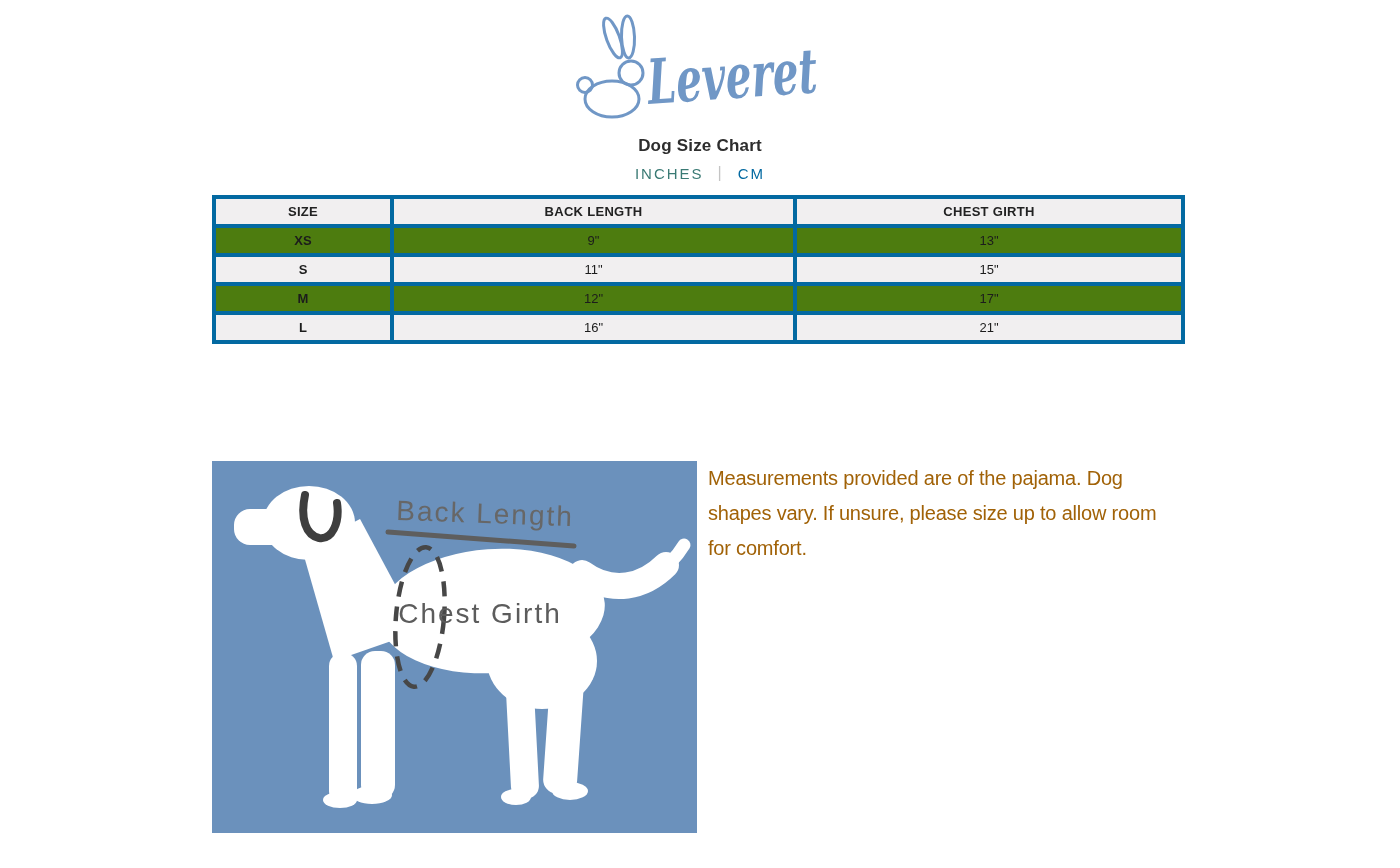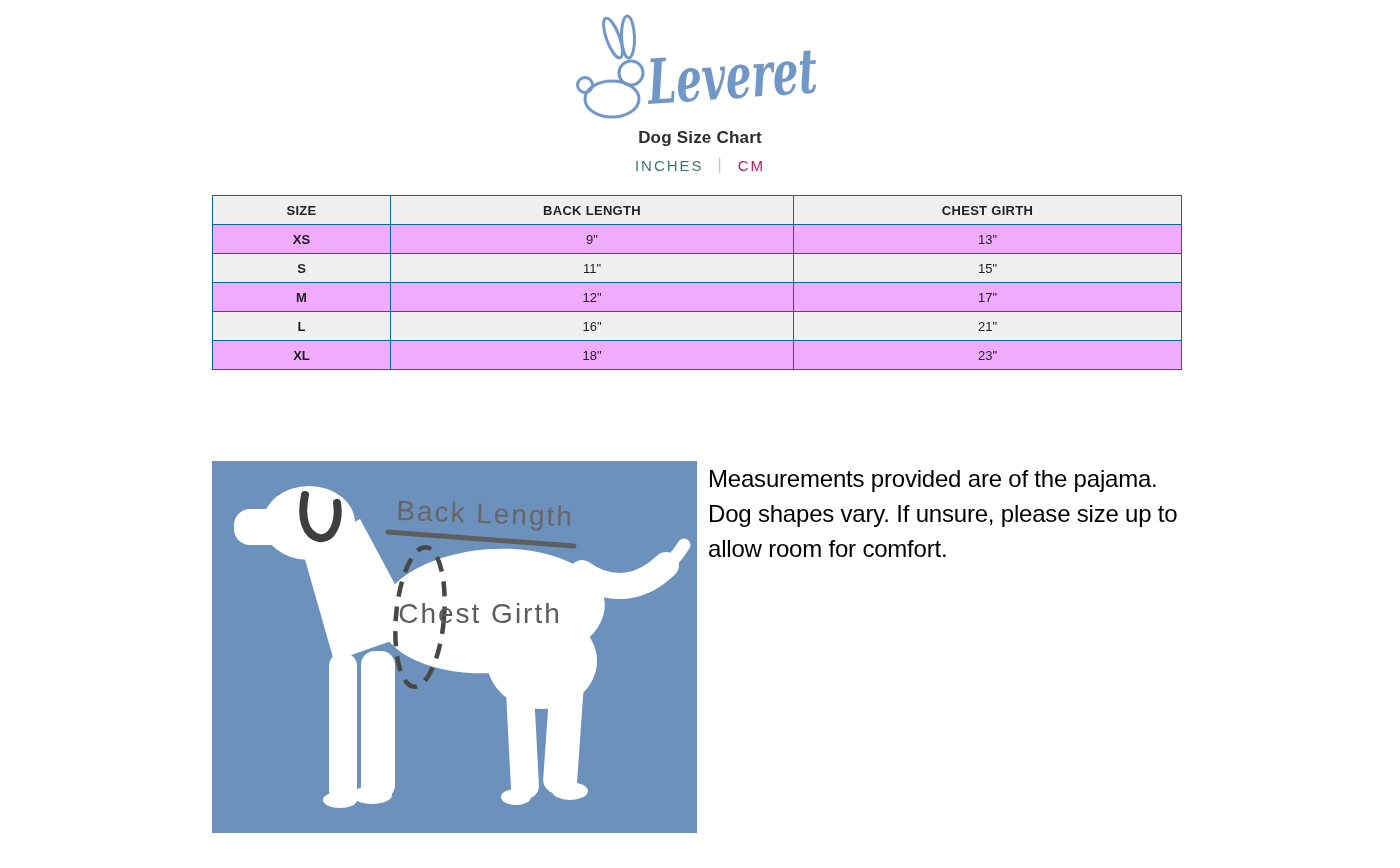--- a/index.html
+++ b/index.html
@@ -9,89 +9,89 @@
     position: relative;
     width: 1400px;
     height: 868px;
     background: #ffffff;
     overflow: hidden;
   }
   
   .header { position: absolute; top: 0; left: 0; width: 100%; text-align: center; }
   .logo-wrap { margin-top: 10px; display: flex; justify-content: center; }
   .page-title {
-    margin-top: 6px;
+    margin-top: 14px;
     font-size: 17px;
     font-weight: 700;
     color: #2d2d2d;
     letter-spacing: 0.2px;
   }
   .unit-toggle {
     margin-top: 8px;
     font-size: 15px;
     letter-spacing: 2px;
     display: flex;
     justify-content: center;
     align-items: center;
     gap: 14px;
     font-weight: 500;
   }
   .unit { cursor: pointer; }
   .unit.active { color: #3a7a74; }
-  .unit.inactive { color: #be185d; }
+  .unit.inactive { color: #0369a1; }
   .unit-sep { color: #c4c4c4; font-weight: 300; font-size: 16px; }
   
   table.size-table {
     position: absolute;
     left: 212px;
     top: 195px;
     width: 969px;
     border-collapse: collapse;
     table-layout: fixed;
   }
   .size-table th, .size-table td {
-    border: 1px solid #0369a1;
+    border: 4px solid #0369a1;
     text-align: center;
     vertical-align: middle;
     height: 29px;
     padding: 0;
   }
   .size-table th {
     background: #f1eff0;
     font-size: 13px;
     font-weight: 700;
     color: #222222;
     letter-spacing: 0.3px;
   }
   .size-table td {
     font-size: 13px;
     color: #1c1c1c;
-    background: #f0abfc;
+    background: #4d7c0f;
   }
   .size-table tbody tr:nth-child(even) td { background: #f1eff0; }
   .size-table td:first-child { font-weight: 700; }
   
   .figure {
     position: absolute;
     left: 212px;
     top: 461px;
     width: 485px;
     height: 372px;
     background: #6b91bc;
   }
   .figure svg { display: block; }
   .size-note {
     position: absolute;
     left: 708px;
     top: 461px;
     width: 476px;
-    font-size: 24px;
+    font-size: 20px;
     line-height: 35px;
     letter-spacing: -0.2px;
-    color: #000000;
+    color: #a16207;
   }
   .fig-label {
     font-family: "Liberation Sans", sans-serif;
     letter-spacing: 2px;
   }
 </style>
 </head>
 <body>
 
 <div class="page">
@@ -144,25 +144,20 @@
         <tr>
           <td>M</td>
           <td>12"</td>
           <td>17"</td>
         </tr>
         <tr>
           <td>L</td>
           <td>16"</td>
           <td>21"</td>
         </tr>
-        <tr>
-          <td>XL</td>
-          <td>18"</td>
-          <td>23"</td>
-        </tr>
       </tbody>
   </table>
 
   <div class="figure">
     <svg width="485" height="372" viewBox="0 0 485 372">
 
       <g fill="#ffffff">
         <ellipse cx="97" cy="62" rx="46" ry="37"></ellipse>
         <rect x="22" y="48" width="82" height="36" rx="16"></rect>
         <polygon points="90,88 148,58 208,170 122,200"></polygon>

